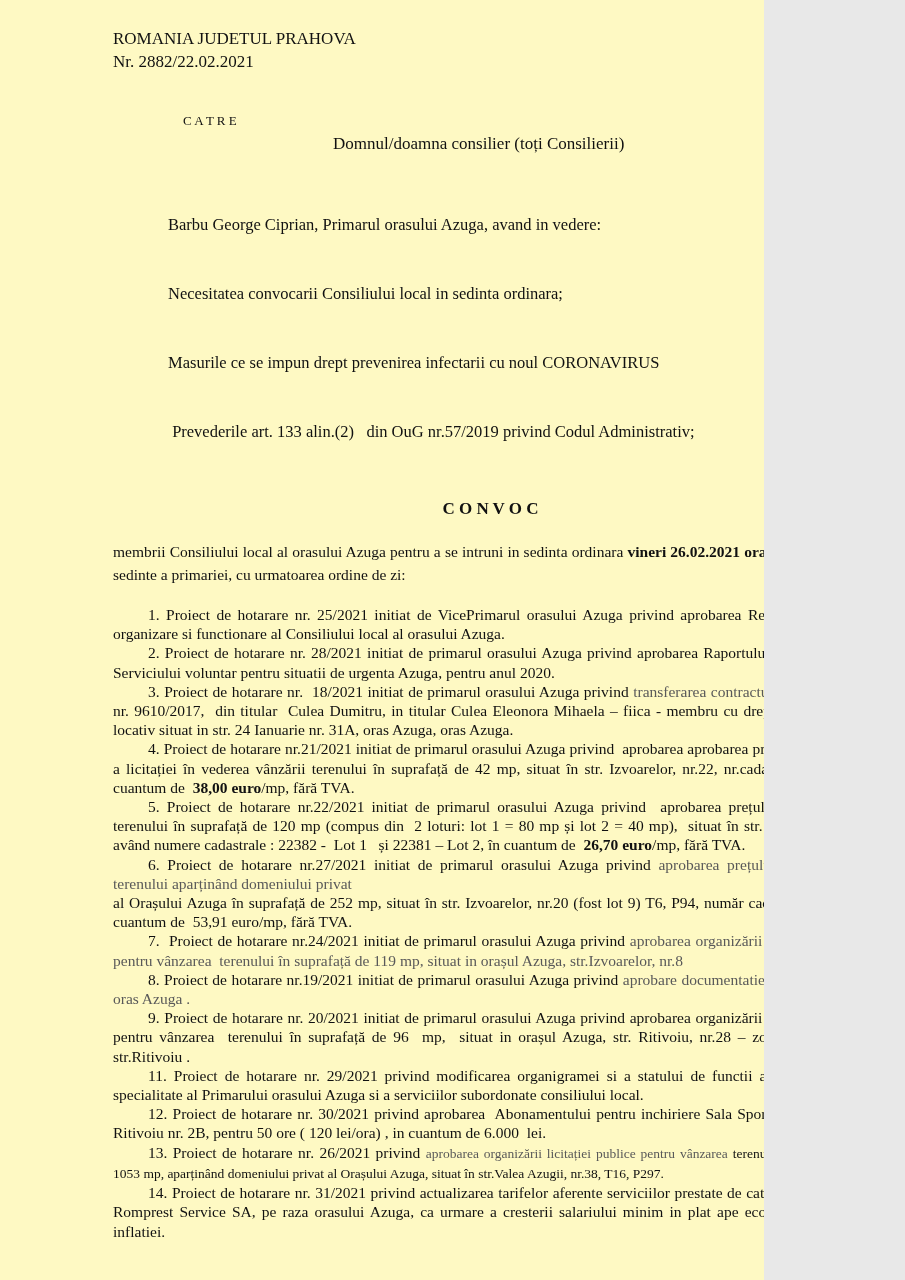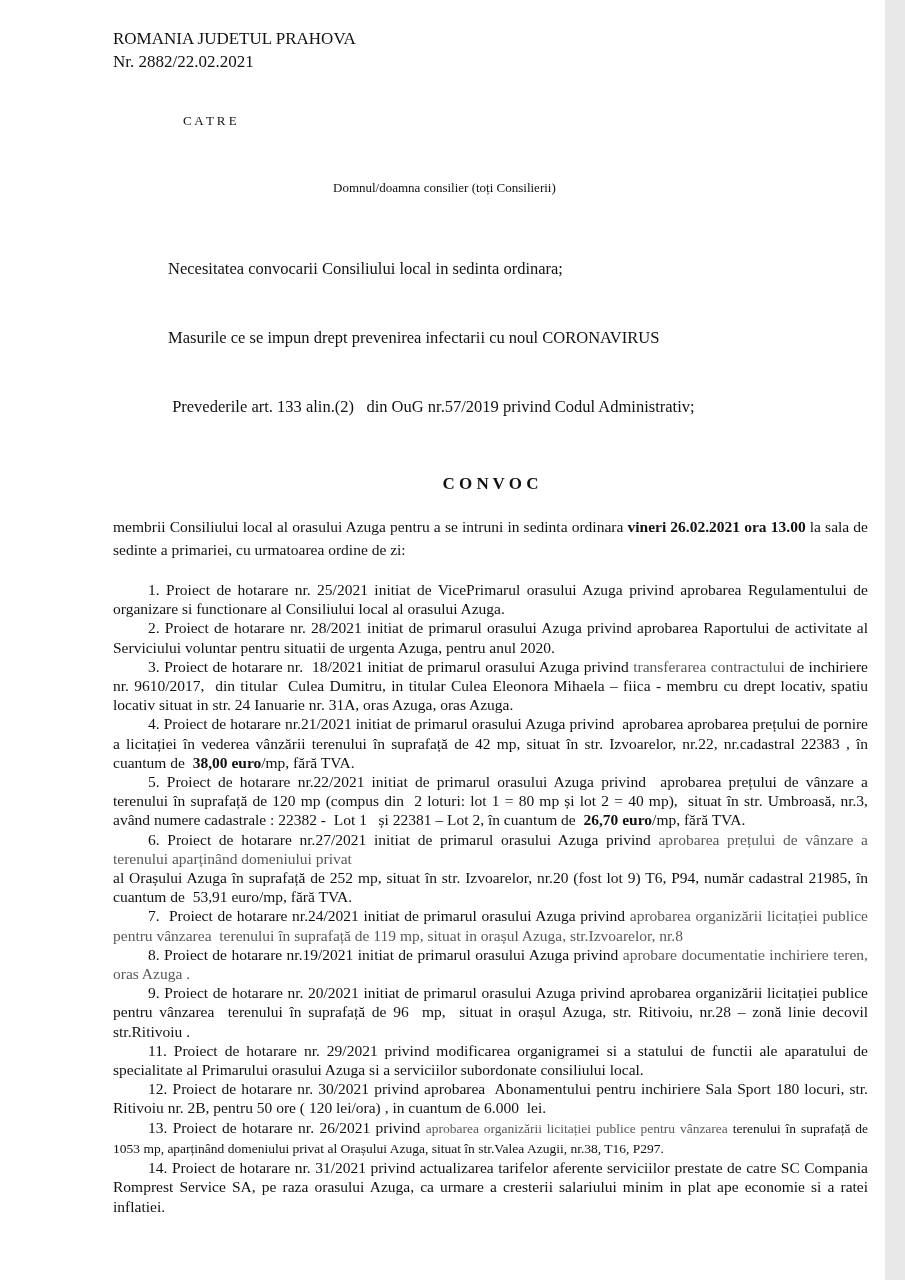--- a/index.html
+++ b/index.html
@@ -1,23 +1,23 @@
 <!DOCTYPE html>
 <html><head>
 <meta charset="utf-8">
 <style>
   html,body{margin:0;padding:0;background:#e8e8e8;}
   .page{
-    width:885px;height:1280px;background:#ffffff;position:relative;overflow:hidden;
+    width:764px;height:1280px;background:#fef9c3;position:relative;overflow:hidden;
     font-family:"Liberation Serif","DejaVu Serif",serif;color:#111111;
   }
   .content{position:absolute;left:113px;width:755px;top:0;}
   .letterhead{margin-top:27px;font-size:17px;line-height:23px;}
   .catre-title{margin-top:36px;margin-left:70px;font-size:13px;line-height:23px;white-space:pre-wrap;}
-  .catre-sub{margin-left:220px;font-size:13px;line-height:23px;margin-top:44px;}
+  .catre-sub{margin-left:220px;font-size:17px;line-height:23px;}
   .preamble{margin-top:12px;padding-left:55px;font-size:16.5px;line-height:23px;white-space:pre-wrap;}
   .convoc{margin-top:8px;text-align:center;font-weight:bold;font-size:17px;line-height:23px;white-space:pre-wrap;}
   .intro{margin:20px 0 0 0;text-align:justify;font-size:15.5px;line-height:23px;white-space:pre-wrap;}
   .agenda{margin-top:19px;font-size:15.5px;line-height:19.2px;}
   .agenda p.item{margin:0;text-align:justify;text-indent:35px;white-space:pre-wrap;}
   .b{font-weight:bold;}
   .g{color:#595959;}
   .sm{font-size:13.5px;}
 </style>
 </head>
@@ -28,20 +28,21 @@
 
     <div class="letterhead">
       <div>ROMANIA JUDETUL PRAHOVA</div>
       <div>Nr. 2882/22.02.2021</div>
     </div>
 
     <div class="catre-title">C A T R E</div>
     <div class="catre-sub">Domnul/doamna consilier (toți Consilierii)</div>
 
     <div class="preamble">
+      <div>Barbu George Ciprian, Primarul orasului Azuga, avand in vedere:</div>
       <div>Necesitatea convocarii Consiliului local in sedinta ordinara;</div>
       <div>Masurile ce se impun drept prevenirea infectarii cu noul CORONAVIRUS</div>
       <div> Prevederile art. 133 alin.(2)   din OuG nr.57/2019 privind Codul Administrativ;</div>
     </div>
 
     <div class="convoc">C O N V O C</div>
 
     <p class="intro"><span>membrii Consiliului local al orasului Azuga pentru a se intruni in sedinta ordinara </span><span class="b">vineri 26.02.2021 ora 13.00</span><span> la sala de sedinte a primariei, cu urmatoarea ordine de zi:</span></p>
 
     <div class="agenda" id="agenda">

